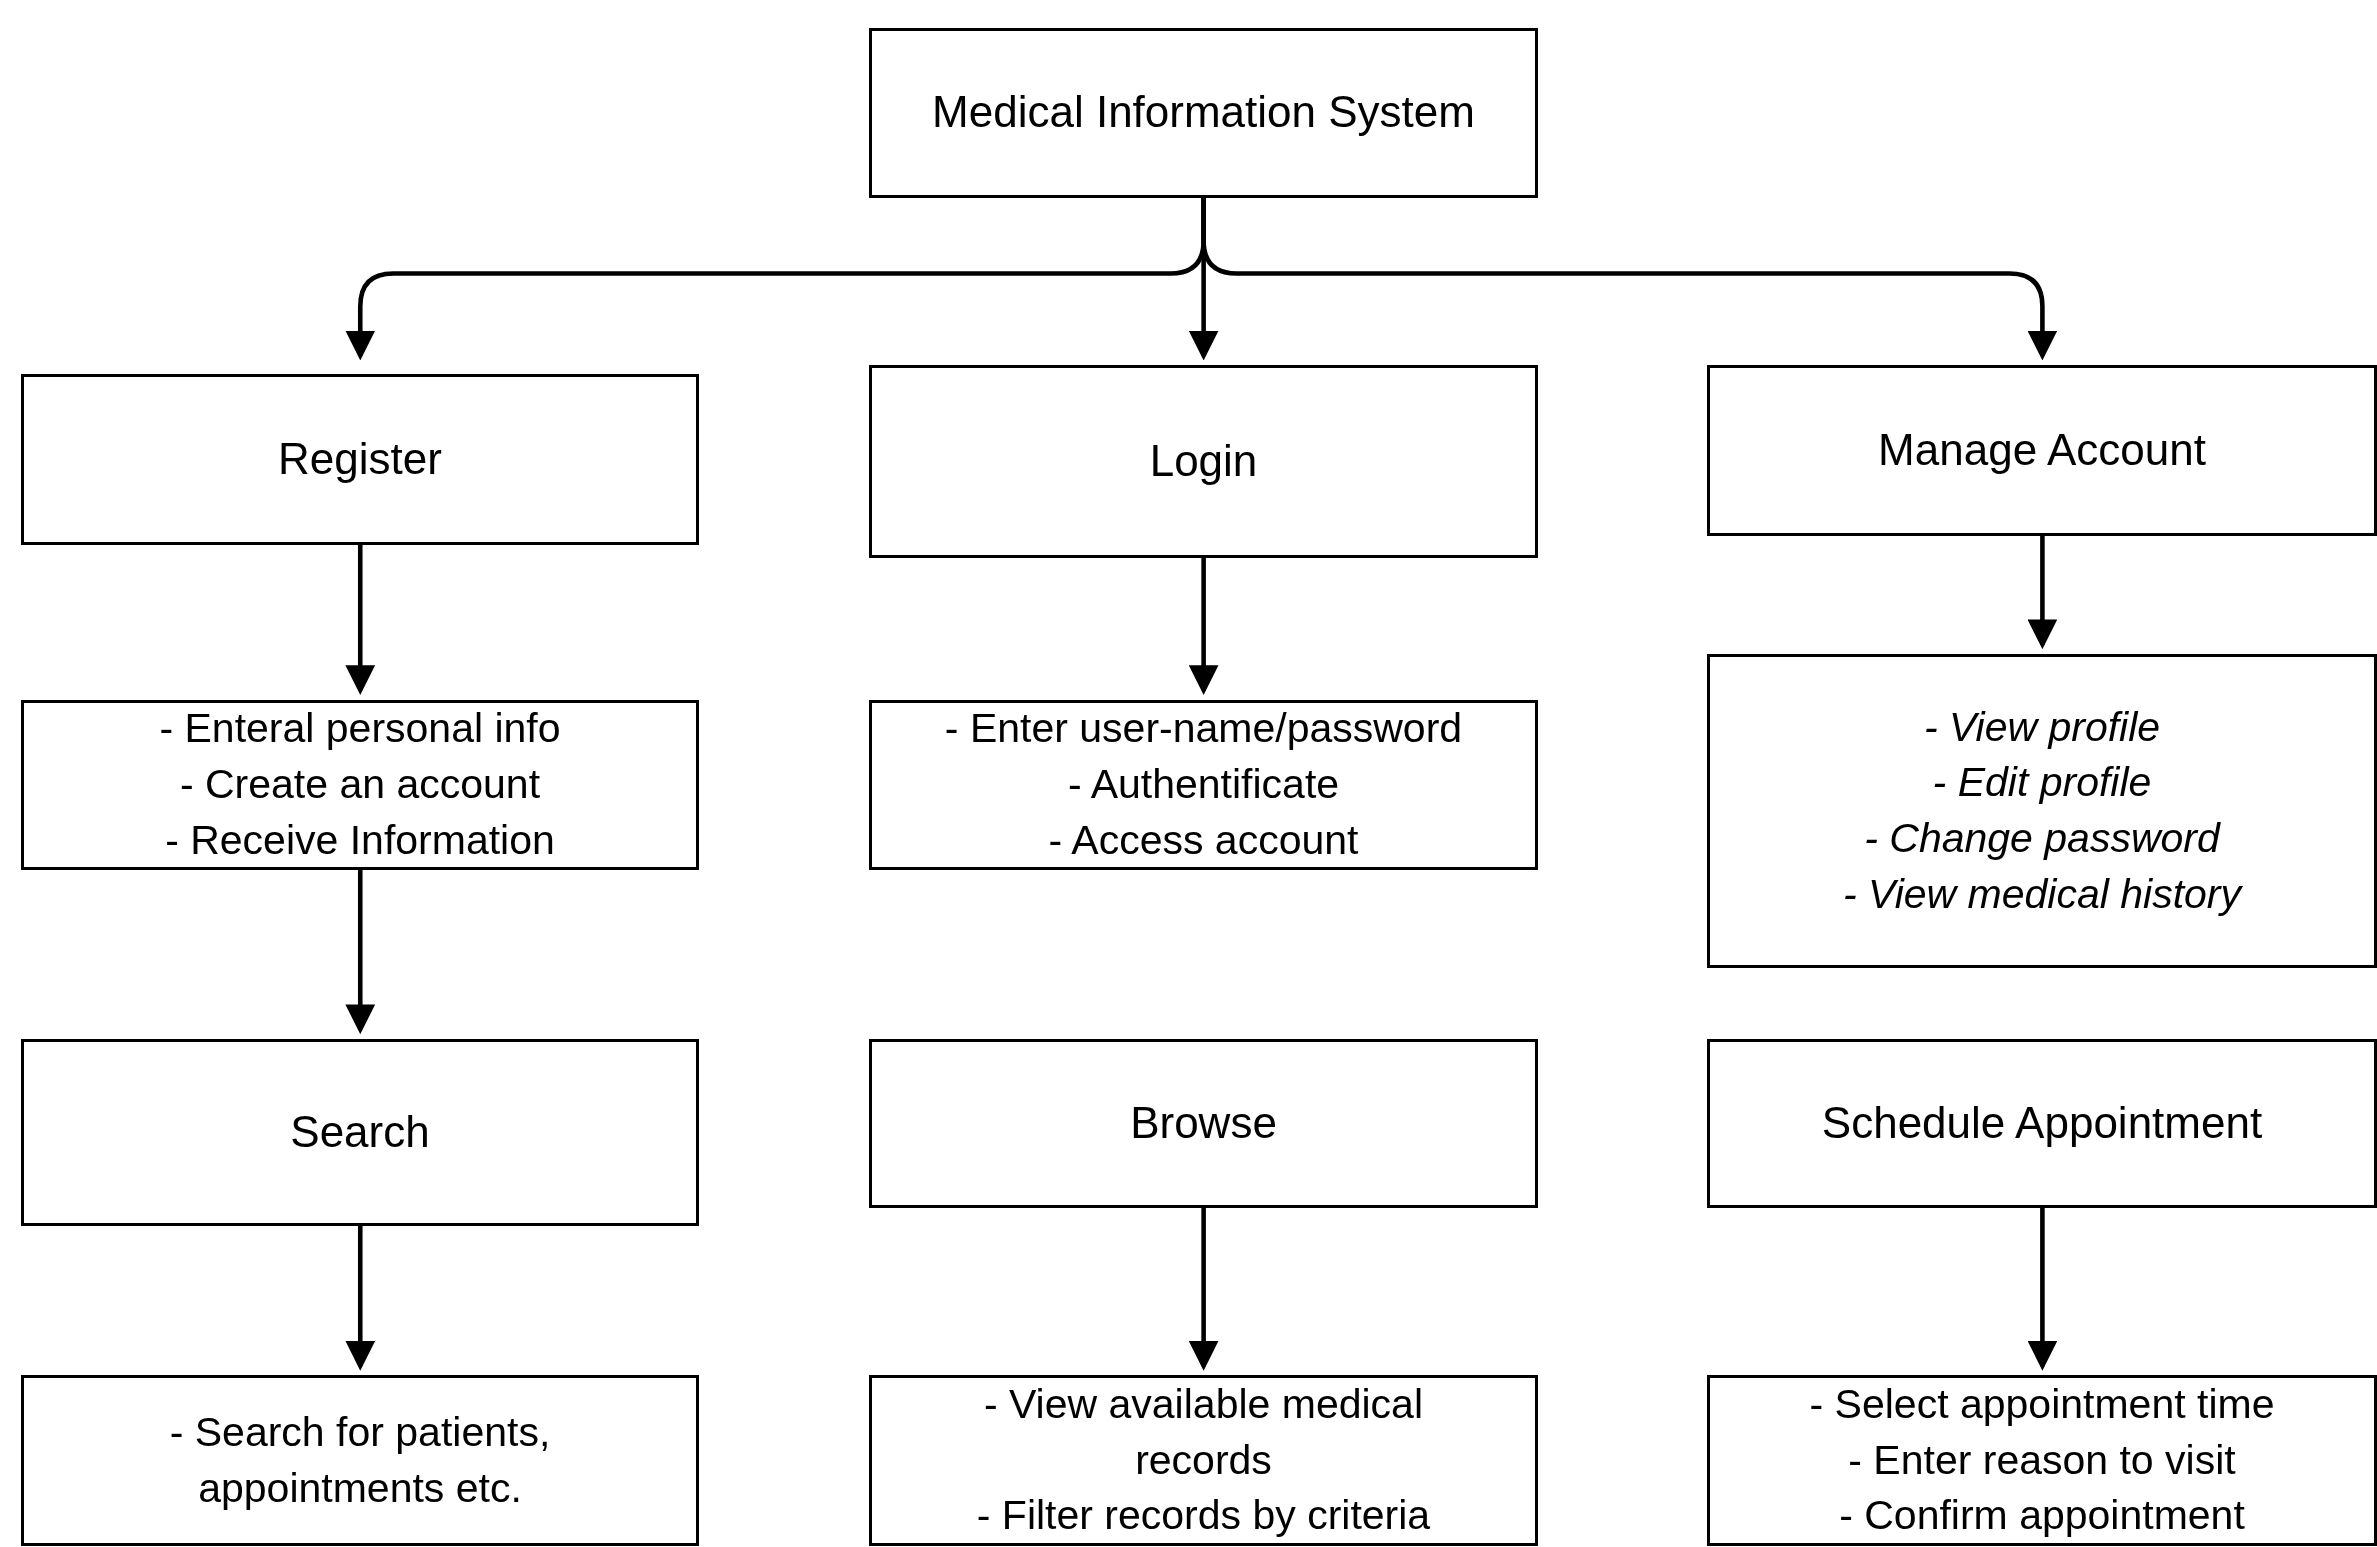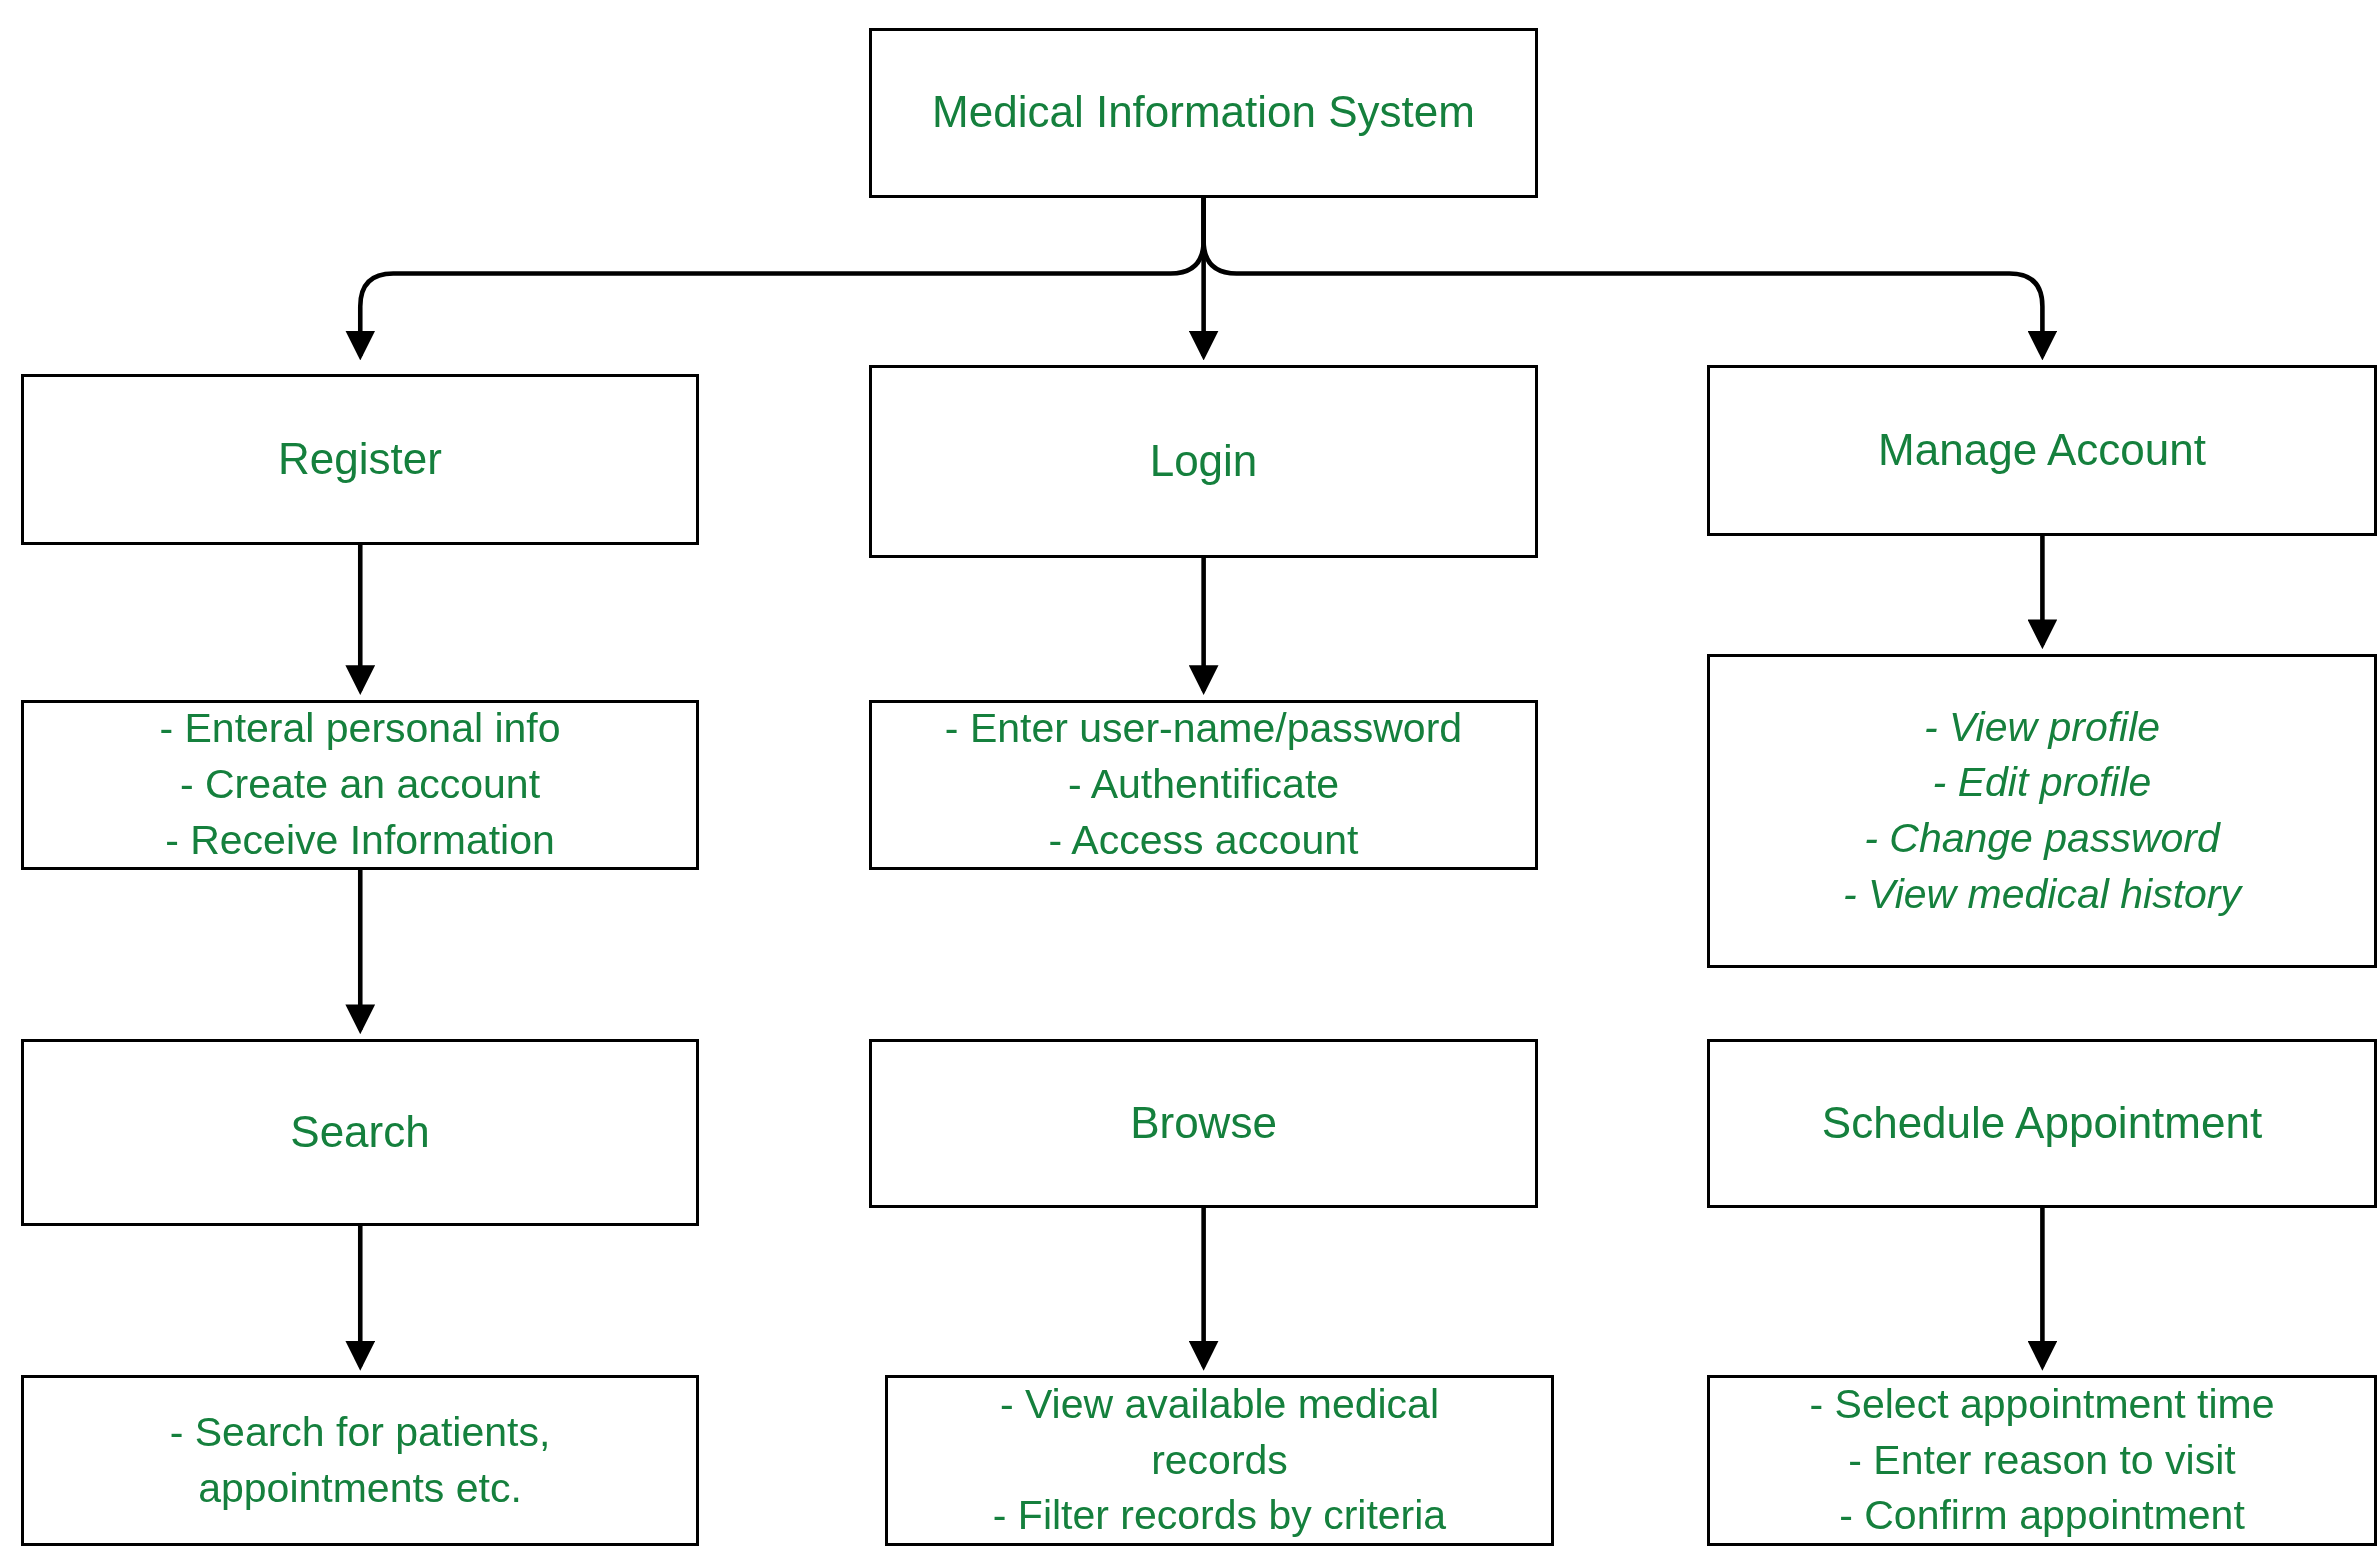--- a/index.html
+++ b/index.html
@@ -6,21 +6,21 @@
     margin: 0;
     padding: 0;
     background: #ffffff;
   }
   #canvas {
     position: relative;
     width: 2377px;
     height: 1548px;
     background: #ffffff;
     font-family: "Liberation Sans", sans-serif;
-    color: #15803d;
+    color: #000000;
     overflow: hidden;
   }
   #connectors {
     position: absolute;
     left: 0;
     top: 0;
     width: 2377px;
     height: 1548px;
     pointer-events: none;
   }
@@ -53,21 +53,21 @@
   .pos-register { left: 21px;   top: 365px;  width: 678px; height: 171px; margin-top: 9px; }
   .pos-login    { left: 869px;  top: 365px;  width: 669px; height: 193px; }
   .pos-manage   { left: 1707px; top: 365px;  width: 670px; height: 171px; }
   .pos-register-details { left: 21px;   top: 700px;  width: 678px; height: 170px; }
   .pos-login-details    { left: 869px;  top: 700px;  width: 669px; height: 170px; }
   .pos-manage-details   { left: 1707px; top: 654px;  width: 670px; height: 314px; font-style: italic; }
   .pos-search   { left: 21px;   top: 1039px; width: 678px; height: 187px; }
   .pos-browse   { left: 869px;  top: 1039px; width: 669px; height: 169px; }
   .pos-schedule { left: 1707px; top: 1039px; width: 670px; height: 169px; }
   .pos-search-details   { left: 21px;   top: 1375px; width: 678px; height: 171px; }
-  .pos-browse-details   { left: 869px;  top: 1375px; width: 669px; height: 171px; margin-left: 16px; }
+  .pos-browse-details   { left: 869px;  top: 1375px; width: 669px; height: 171px; }
   .pos-schedule-details { left: 1707px; top: 1375px; width: 670px; height: 171px; }
 </style>
 </head>
 <body>
 
 <div id="canvas">
 
   <svg id="connectors" width="2377" height="1548" viewBox="0 0 2593 1688" xmlns="http://www.w3.org/2000/svg">
     <defs>
       <marker id="arrow" viewBox="0 0 10 10" refX="8.5" refY="5" markerWidth="6.5" markerHeight="6.5" orient="auto-start-reverse">

